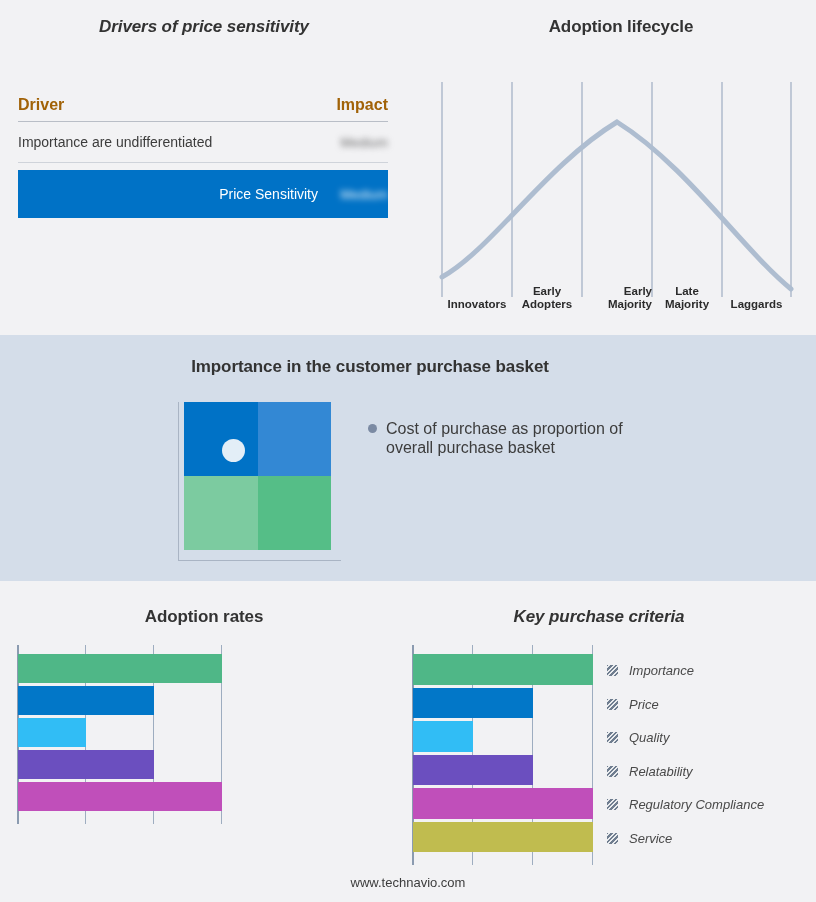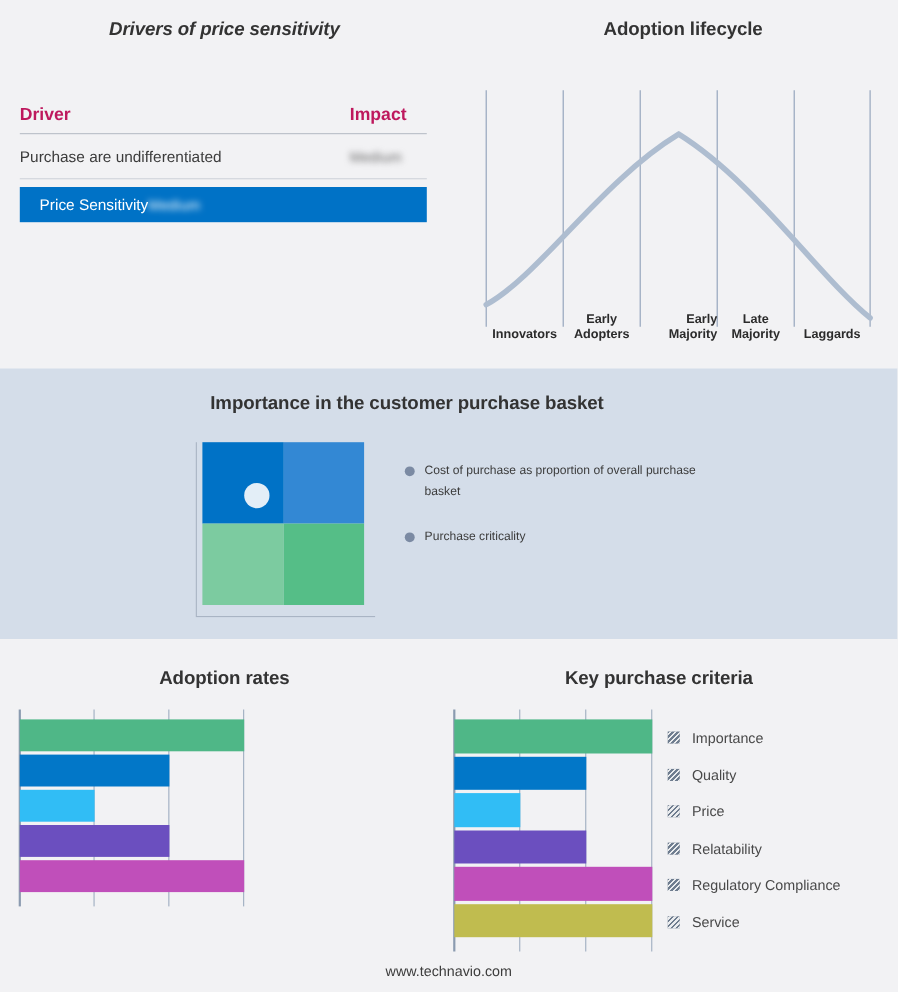--- a/index.html
+++ b/index.html
@@ -51,47 +51,47 @@
     border-bottom: 1px solid #cfd3da;
     box-sizing: border-box;
   }
   .dt-head {
     height: 34px;
     border-bottom: 1px solid #b9bec7;
   }
   .dt-head .dt-driver, .dt-head .dt-impact {
     font-size: 16px;
     font-weight: bold;
-    color: #be185d;
+    color: #a16207;
   }
   .dt-driver {
     font-size: 14px;
     color: #3c3c3c;
   }
   .dt-impact {
     font-size: 13px;
     color: #555555;
     min-width: 70px;
-    text-align: left;
+    text-align: right;
   }
   .blurred {
     filter: blur(3px);
     -webkit-filter: blur(3px);
     color: #666666;
     font-size: 13px;
     letter-spacing: 0.2px;
   }
   #dt-highlight {
     display: flex;
     align-items: center;
-    justify-content: flex-start;
-    height: 32px;
+    justify-content: flex-end;
+    height: 48px;
     background: #0072c6;
     margin-top: 7px;
-    padding: 0 0 0 18px;
+    padding: 0 0 0 36px;
     box-sizing: border-box;
     width: 370px;
   }
   #dt-highlight .dt-driver { color: #ffffff; font-size: 14px; }
   #dt-highlight .blurred { color: #ffffff; }
 
   
   #panel-lifecycle { left: 417px; top: 0; width: 408px; height: 335px; }
   #lifecycle-title { position: absolute; left: 0; top: 17px; width: 408px; }
   #lifecycle-chart {
@@ -177,30 +177,30 @@
   .imp-bullet {
     width: 9px;
     height: 9px;
     border-radius: 50%;
     background: #7b8aa3;
     margin-top: 5px;
     margin-right: 9px;
     flex: 0 0 auto;
   }
   .imp-text {
-    font-size: 11px;
+    font-size: 16px;
     color: #3c3c3c;
     line-height: 19px;
   }
 
   
   #panel-adoption { left: 0; top: 581px; width: 408px; height: 300px; }
   #adoption-title { position: absolute; left: 0; top: 26px; width: 408px; }
   #criteria-title { position: absolute; left: 0; top: 26px; width: 408px; }
-  #panel-criteria { left: 395px; top: 581px; width: 421px; height: 300px; }
+  #panel-criteria { left: 395px; top: 581px; width: 421px; height: 300px; font-style: italic; }
 
   .barchart {
     position: absolute;
     left: 17px;
     top: 64px;
   }
   .plot {
     position: relative;
     background: #f2f2f4;
   }
@@ -268,21 +268,21 @@
 <div class="panel" id="panel-drivers">
   <div class="panel-title" id="drivers-title">Drivers of price sensitivity</div>
 
   <div id="drivers-table">
     <div class="dt-row dt-head">
       <span class="dt-driver">Driver</span>
       <span class="dt-impact">Impact</span>
     </div>
 
     <div class="dt-row">
-      <span class="dt-driver">Purchase are undifferentiated</span>
+      <span class="dt-driver">Importance are undifferentiated</span>
       <span class="dt-impact blurred">Medium</span>
     </div>
 
 
 
     <div id="dt-highlight">
       <span class="dt-driver">Price Sensitivity</span>
       <span class="dt-impact blurred">Medium</span>
     </div>
   </div>
@@ -324,24 +324,20 @@
       <div class="quad" style="background:#7ccba0;"></div>
       <div class="quad" style="background:#55be87;"></div>
       <div id="matrix-dot"></div>
     </div>
   </div>
 
   <div id="importance-legend">
     <div class="imp-legend-item">
       <span class="imp-bullet"></span>
       <span class="imp-text">Cost of purchase as proportion of overall purchase basket</span>
-    </div>
-    <div class="imp-legend-item">
-      <span class="imp-bullet"></span>
-      <span class="imp-text">Purchase criticality</span>
     </div>
   </div>
 </div>
 
 <div class="panel" id="panel-adoption">
   <div class="panel-title" id="adoption-title">Adoption rates</div>
   <div class="barchart" id="adoption-chart">
     <div class="plot" id="adoption-plot" style="width: 205px; height: 179px;">
         <div class="axis-line" style="height: 179px;"></div>
         <div class="gridline" style="left: 68px; height: 179px;"></div>
@@ -371,28 +367,28 @@
         <div class="bar" style="top: 143px; height: 30.5px; width: 180px; background: rgb(192, 79, 186);"></div>
         <div class="bar" style="top: 176.5px; height: 30.5px; width: 180px; background: rgb(192, 188, 79);"></div>
       </div>
     <div class="legend" id="criteria-legend" style="left: 195px; top: 9px;">
         <div class="legend-item" style="height: 33.5px;">
           <span class="legend-swatch"></span>
           <span class="legend-label">Importance</span>
         </div>
         <div class="legend-item" style="height: 33.5px;">
           <span class="legend-swatch"></span>
+          <span class="legend-label">Price</span>
+        </div>
+        <div class="legend-item" style="height: 33.5px;">
+          <span class="legend-swatch"></span>
           <span class="legend-label">Quality</span>
         </div>
         <div class="legend-item" style="height: 33.5px;">
           <span class="legend-swatch"></span>
-          <span class="legend-label">Price</span>
-        </div>
-        <div class="legend-item" style="height: 33.5px;">
-          <span class="legend-swatch"></span>
           <span class="legend-label">Relatability</span>
         </div>
         <div class="legend-item" style="height: 33.5px;">
           <span class="legend-swatch"></span>
           <span class="legend-label">Regulatory Compliance</span>
         </div>
         <div class="legend-item" style="height: 33.5px;">
           <span class="legend-swatch"></span>
           <span class="legend-label">Service</span>
         </div>

